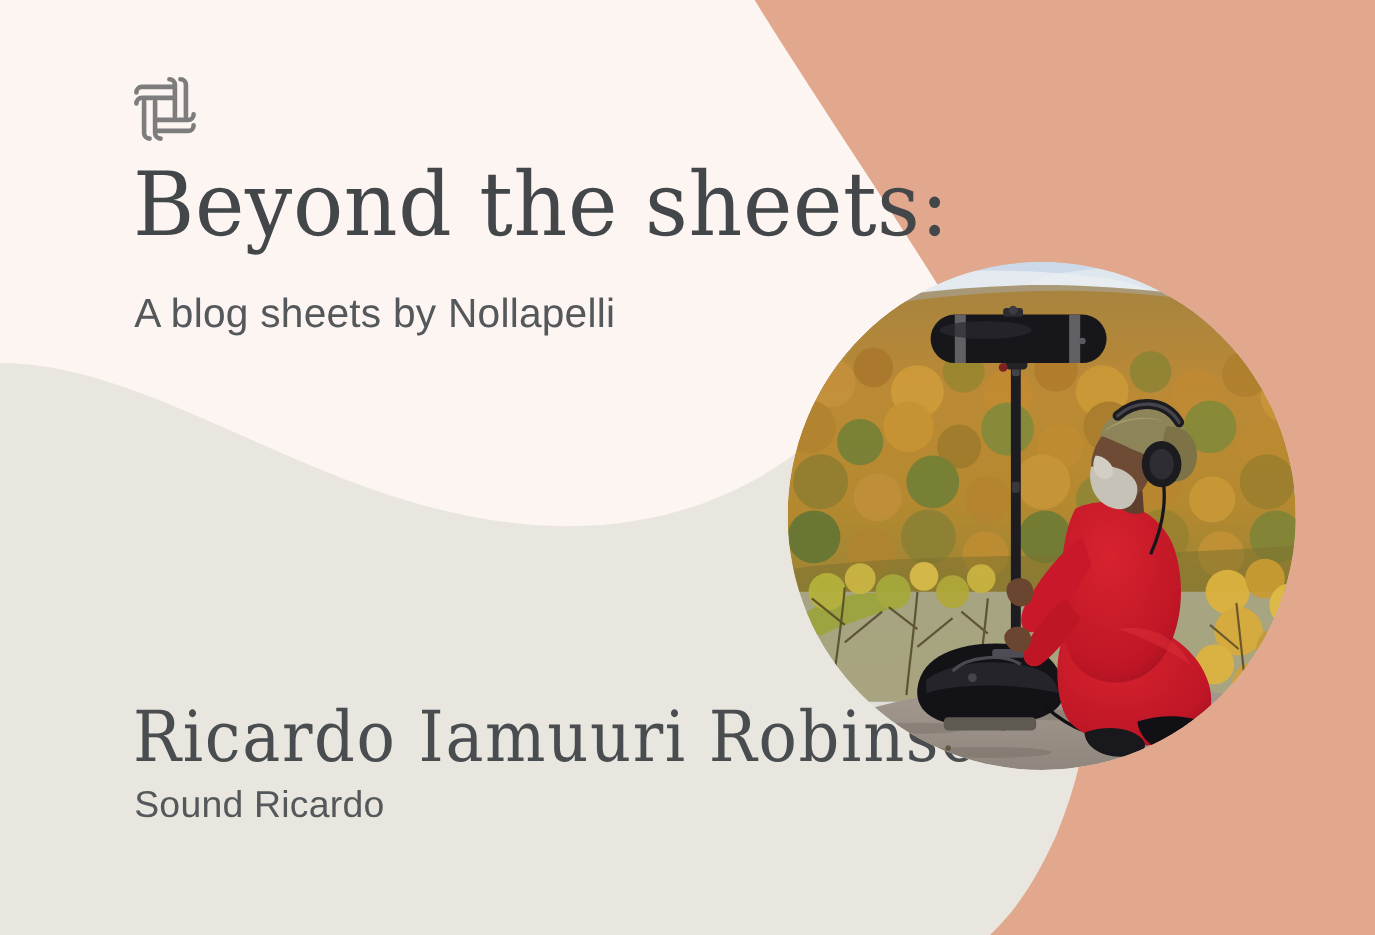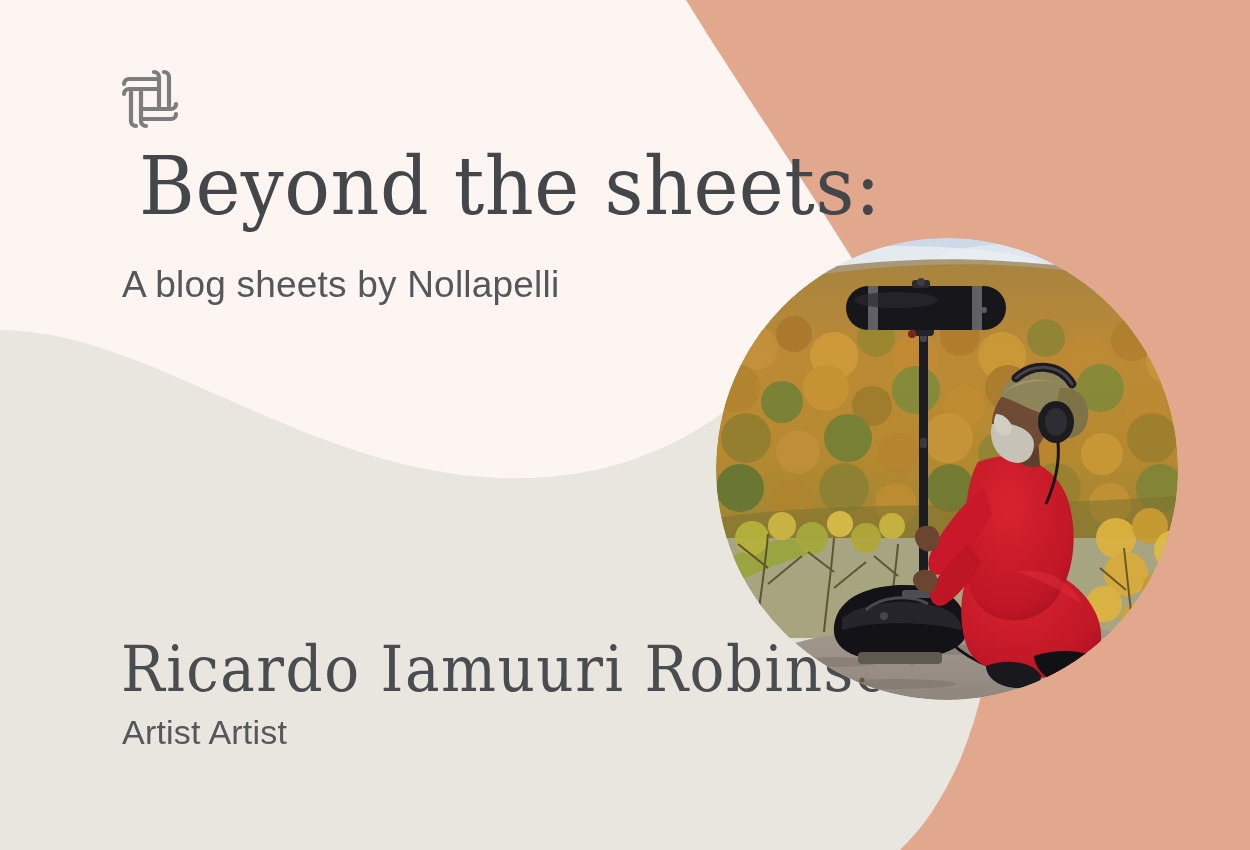--- a/index.html
+++ b/index.html
@@ -9,21 +9,20 @@
   }
   body {
     font-family: "Liberation Sans", sans-serif;
   }
   .canvas {
     position: relative;
     width: 1250px;
     height: 850px;
     overflow: hidden;
     background: #fdba74;
-    text-align: right;
   }
   .bg-svg {
     position: absolute;
     left: 0;
     top: 0;
     width: 1250px;
     height: 850px;
     display: block;
   }
   
@@ -134,21 +133,21 @@
       <path d="M26,58 a5,5 0 0 1 -5,-5 L21,24"></path>
     </g>
   </svg>
 
   <div class="headline">Beyond the sheets:</div>
 
   <div class="subhead">A blog sheets by Nollapelli</div>
 
   <div class="person-name">Ricardo Iamuuri Robinson</div>
 
-  <div class="person-role">Artist Artist</div>
+  <div class="person-role">Sound Ricardo</div>
 
   <div class="portrait">
     <svg viewBox="0 0 462 462">
       <defs>
         <clipPath id="circClip">
           <circle cx="231" cy="231" r="231"></circle>
         </clipPath>
         <linearGradient id="skyGrad" x1="0" y1="0" x2="0" y2="1">
           <stop offset="0%" stop-color="#ccd9e8"></stop>
           <stop offset="60%" stop-color="#d6dfe8"></stop>

